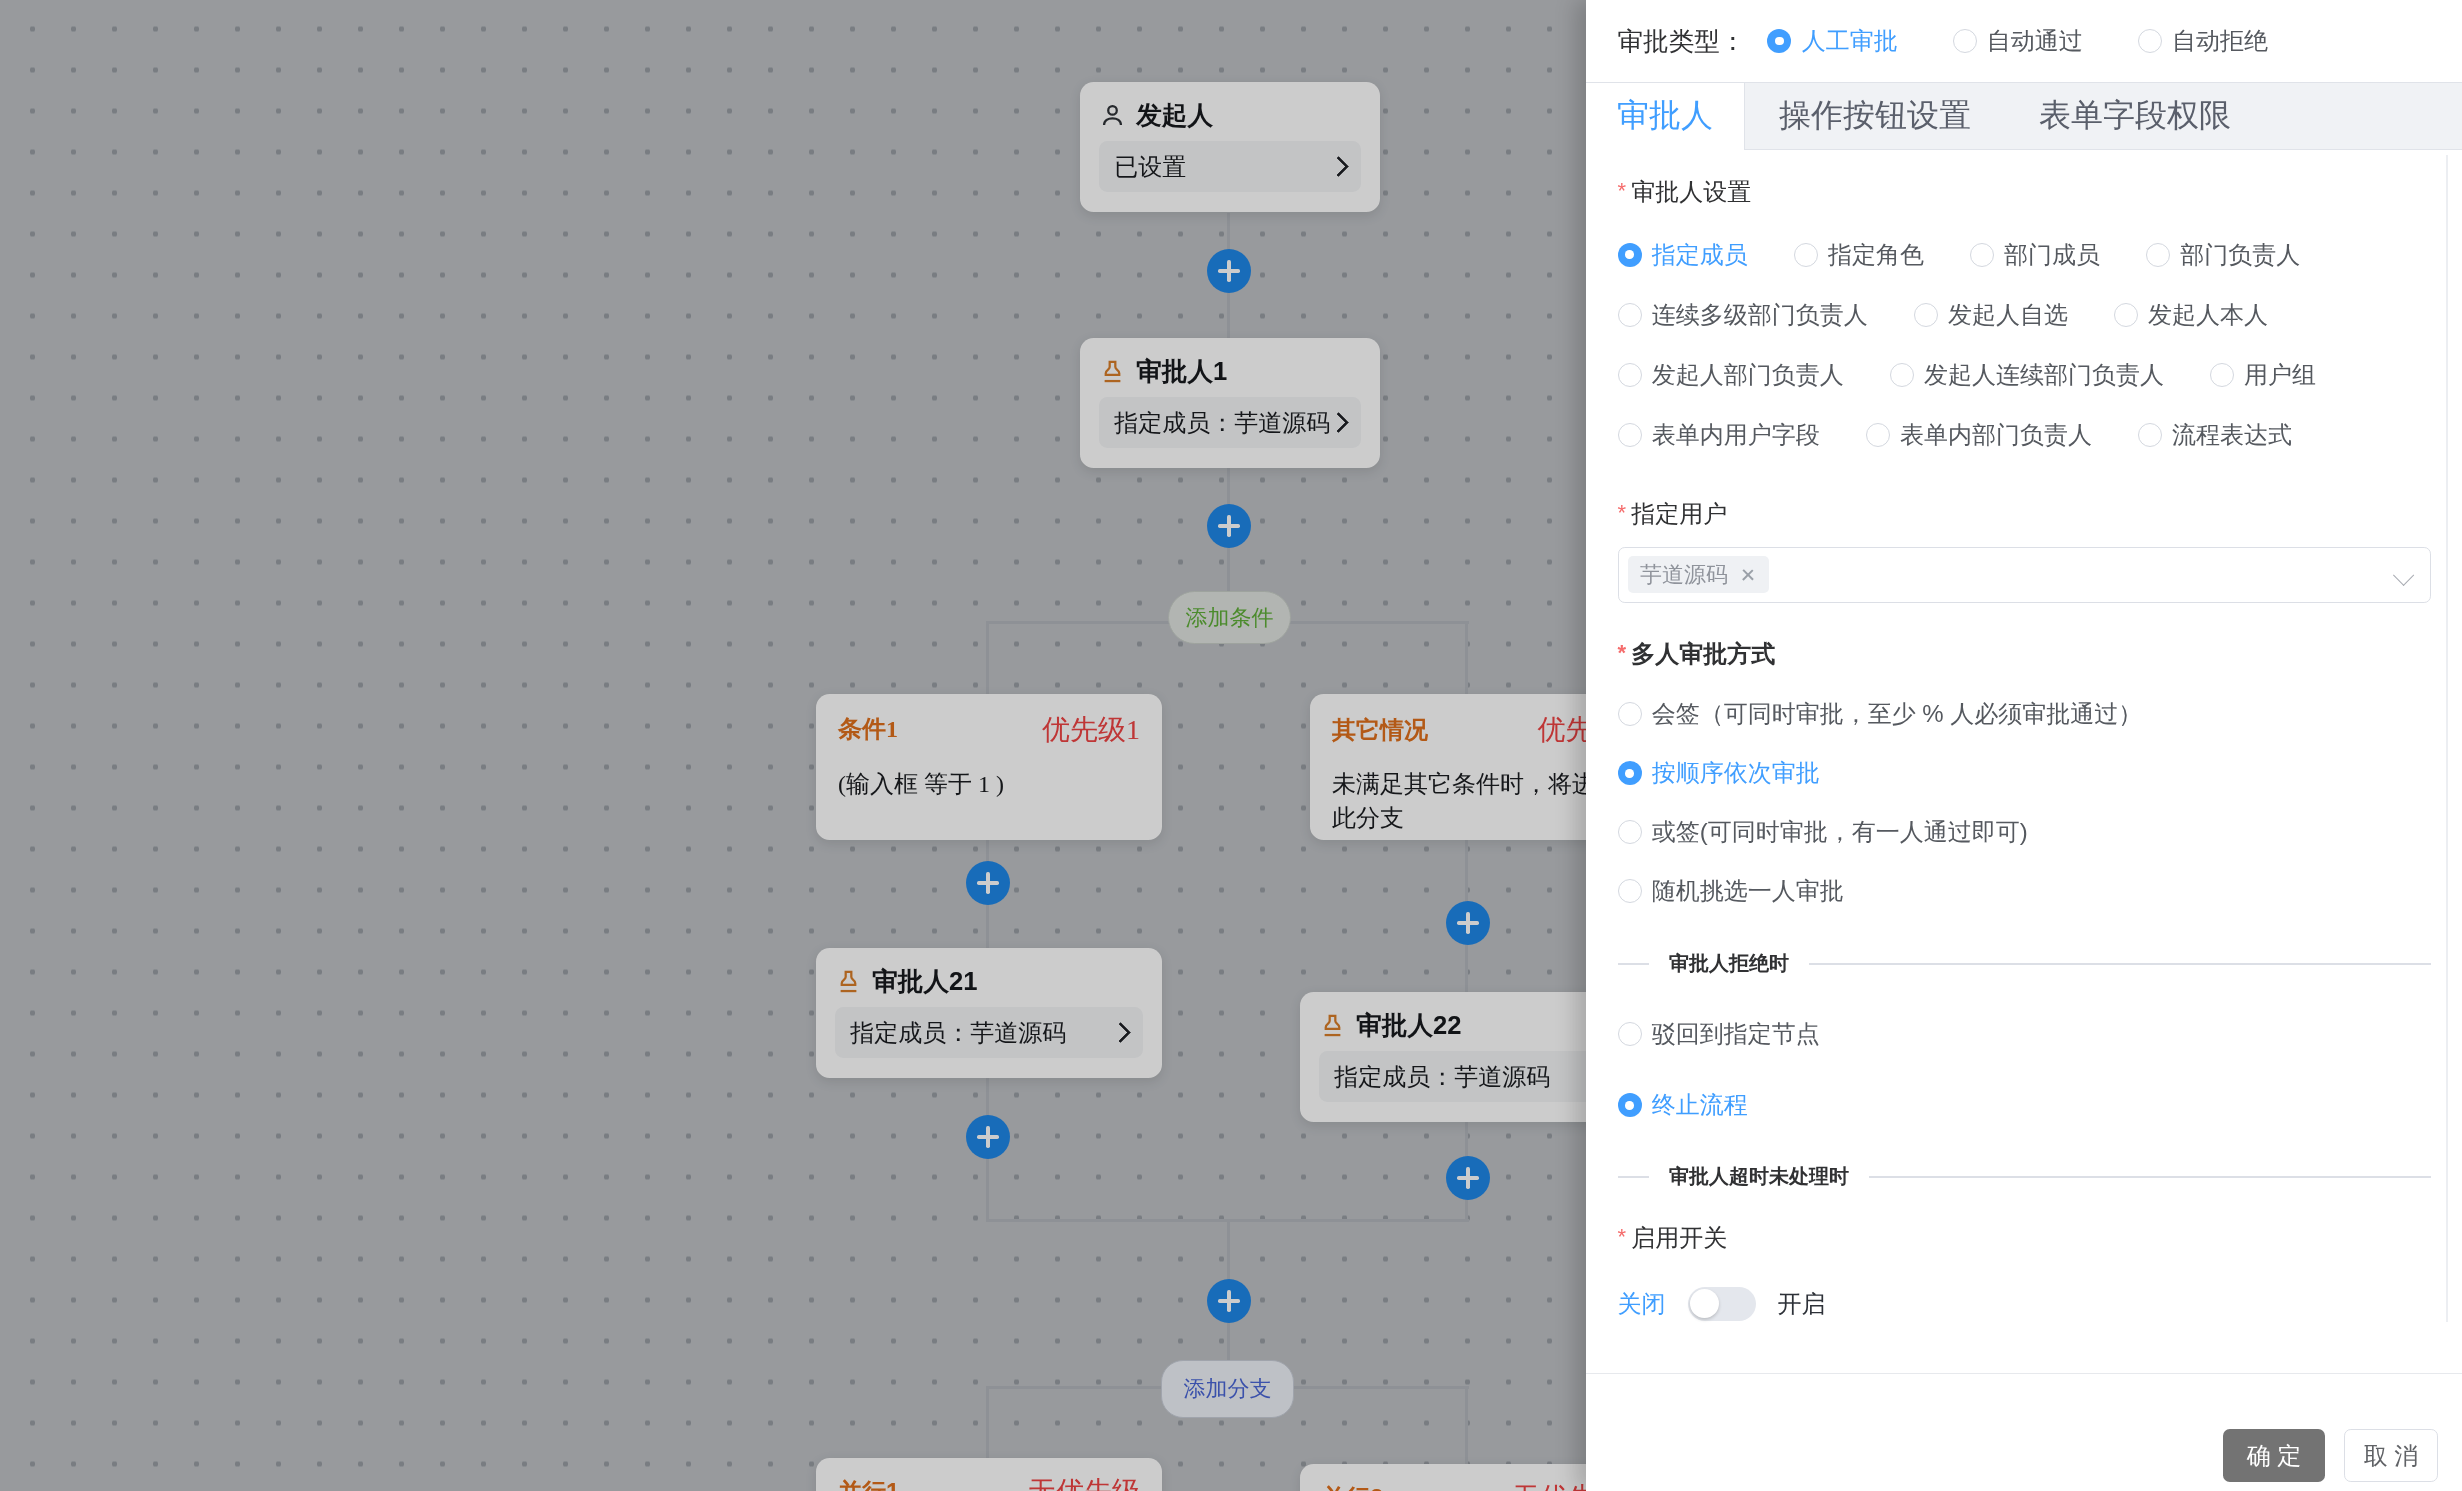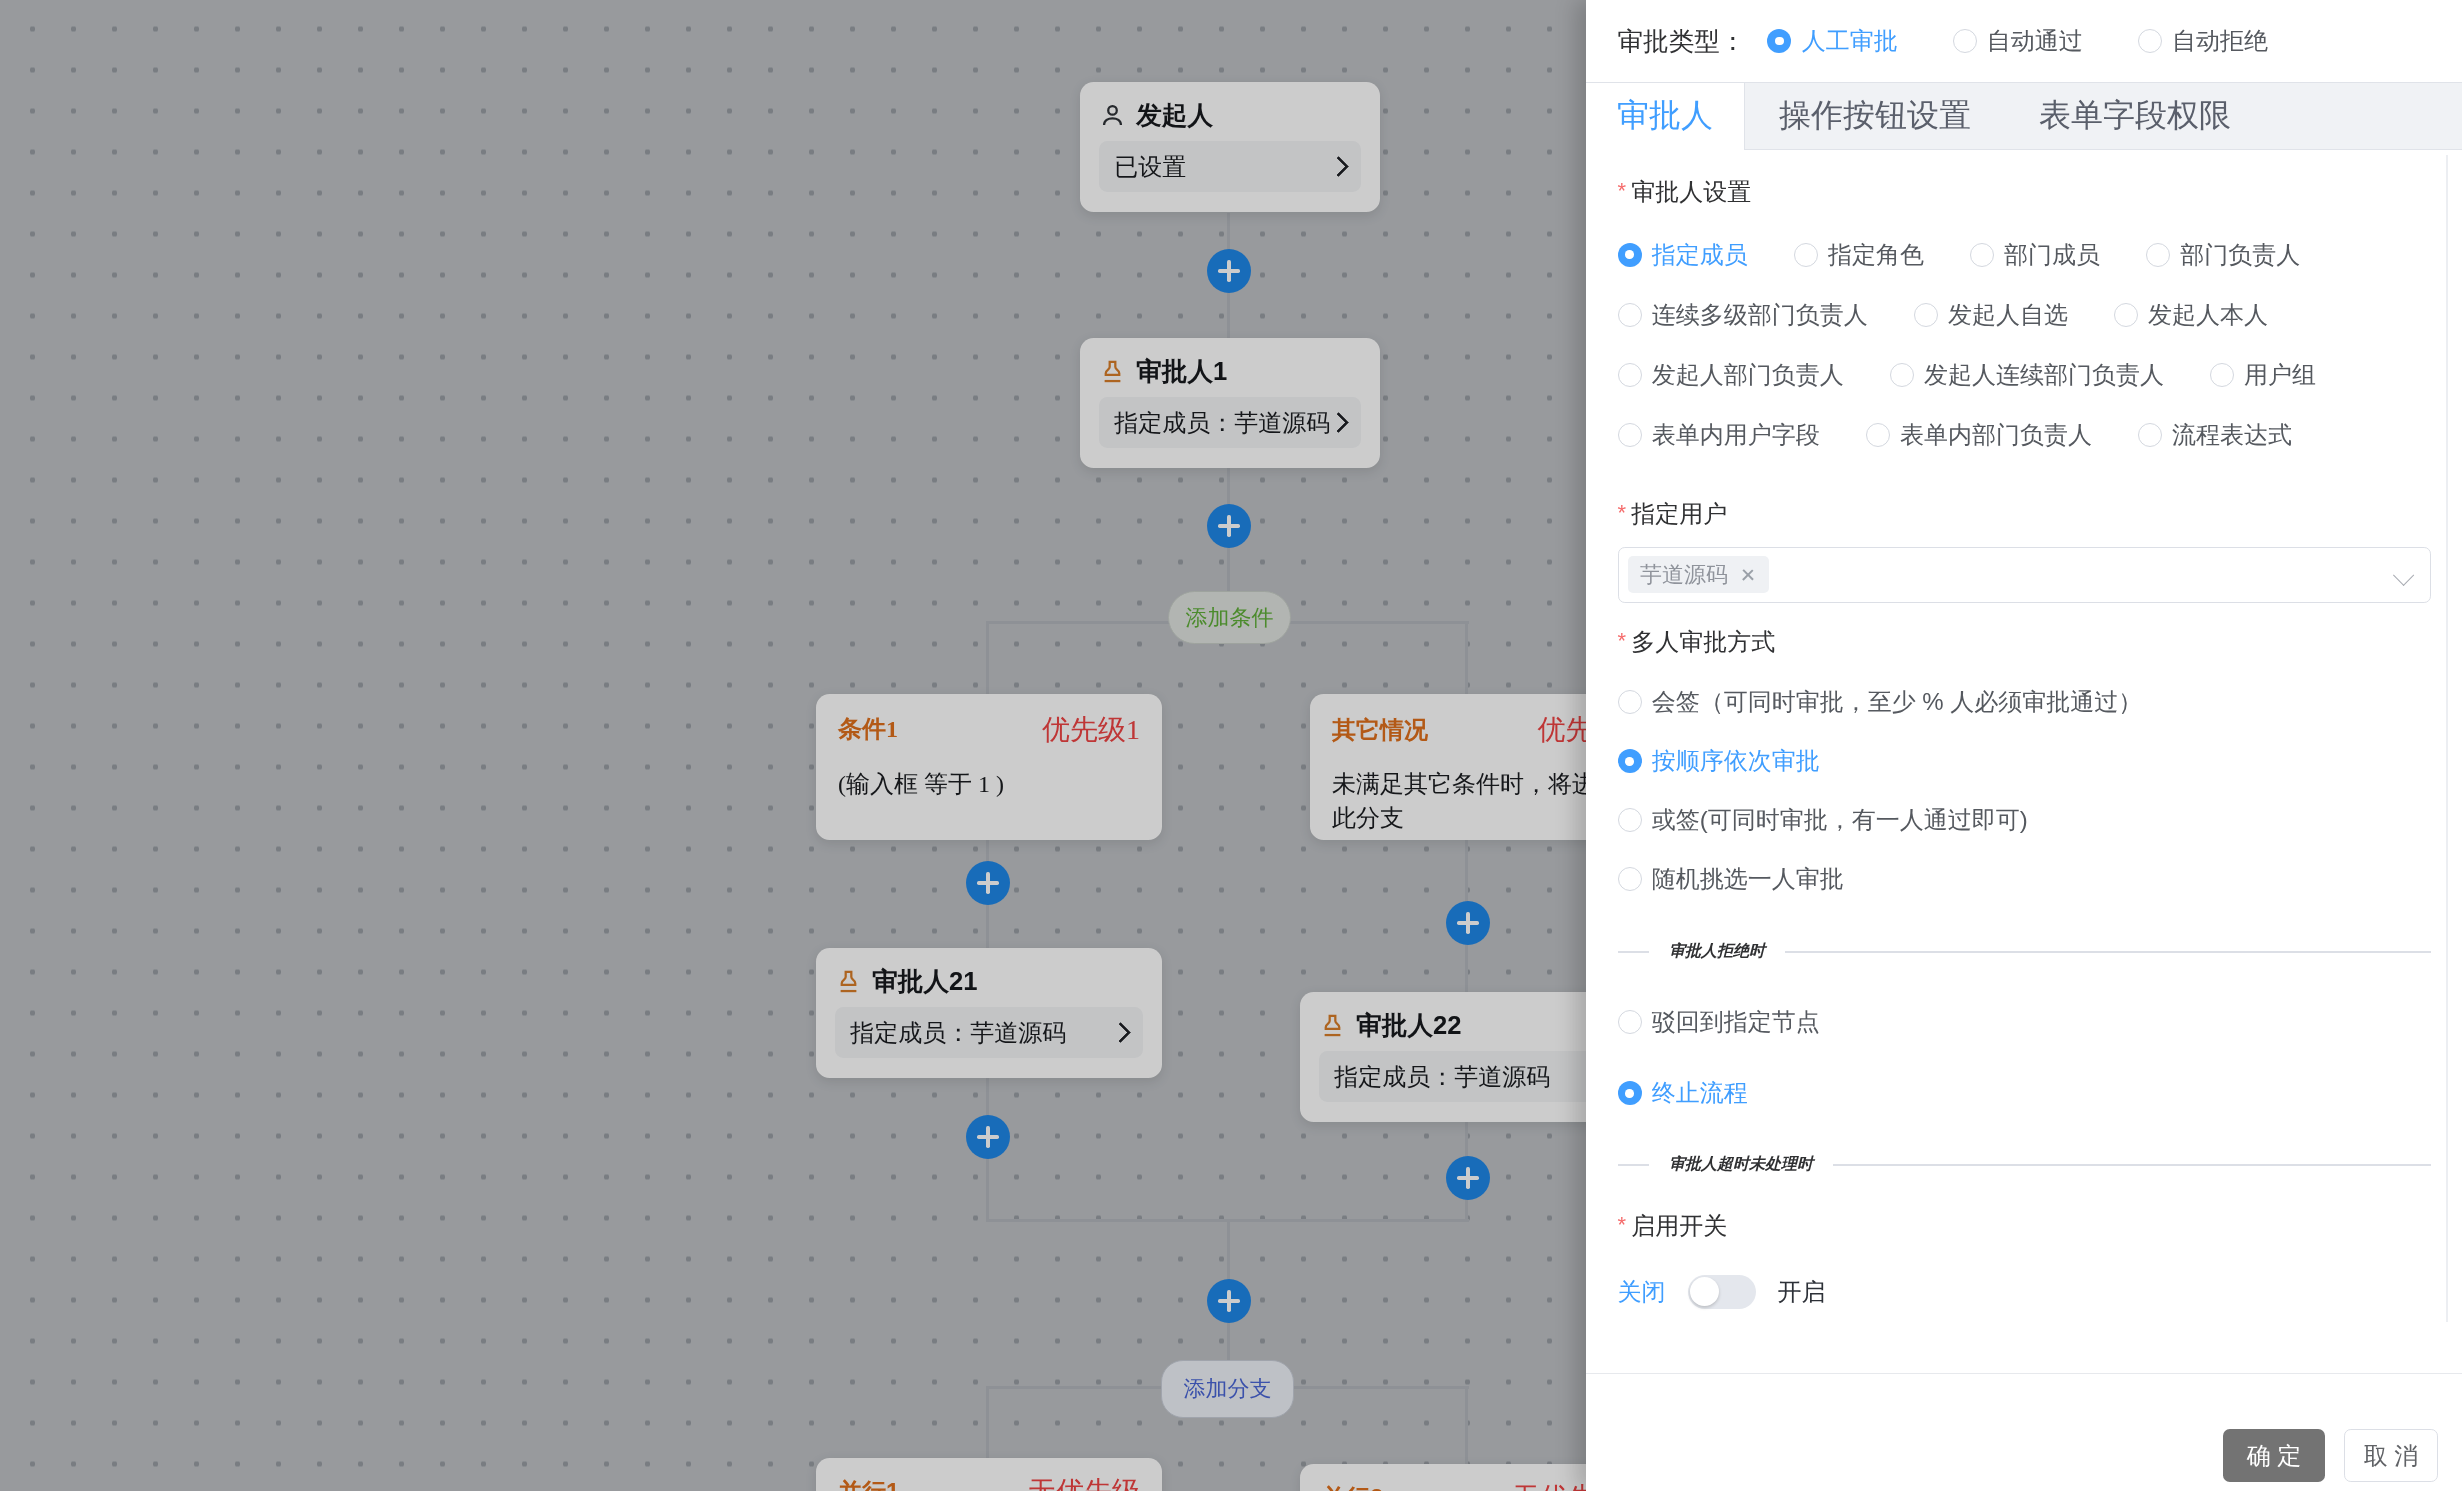--- a/index.html
+++ b/index.html
@@ -64,24 +64,24 @@
   .tagx{width:19px;height:19px;position:relative;cursor:pointer;}
   .tagx::before,.tagx::after{content:"";position:absolute;left:8.5px;top:2.6px;width:1.7px;height:13.6px;background:#9aa0a8;}
   .tagx::before{transform:rotate(45deg);}
   .tagx::after{transform:rotate(-45deg);}
   .chevdown{position:absolute;right:19px;top:20.4px;width:13.6px;height:13.6px;border-left:1.7px solid #a8abb2;
     border-bottom:1.7px solid #a8abb2;transform:rotate(-45deg);}
   .vradios{margin-top:32px;display:flex;flex-direction:column;gap:27px;}
   .vradios2{margin-top:41px;display:flex;flex-direction:column;gap:39px;}
   .divider{display:flex;align-items:center;height:27px;}
   .divider .dl{width:31px;height:1.7px;background:#dcdfe6;}
-  .divider .dt{margin:0 20.4px;font-size:16px;font-weight:bold;color:#303133;white-space:nowrap;font-style:italic;}
+  .divider .dt{margin:0 20.4px;font-size:20px;font-weight:bold;color:#303133;white-space:nowrap;}
   .divider .dr{flex:1;height:1.7px;background:#dcdfe6;}
   .d1{margin-top:43px;} .d2{margin-top:42px;}
-  .lbl2{margin-top:24px;} .lbl3{margin-top:33px;}
+  .lbl2{margin-top:36px;font-weight:bold;} .lbl3{margin-top:33px;}
   .switchrow{margin-top:34px;display:flex;align-items:center;gap:22px;height:37px;}
   .sw-off{font-size:24px;color:#409eff;}
   .sw-on{font-size:24px;color:#2d3138;}
   .switch{width:68px;height:34px;border-radius:17px;background:#e4e7ed;position:relative;cursor:pointer;}
   .switch::after{content:"";position:absolute;left:2.6px;top:2.6px;width:29px;height:29px;border-radius:50%;
     background:#fff;box-shadow:0 1.7px 3.4px rgba(0,0,0,.18);}
   .scrolltrack{position:absolute;right:13.6px;top:155px;width:2.6px;height:1167px;background:#eceef2;}
   .pfoot{position:absolute;left:0;right:0;top:1373px;bottom:0;border-top:1.7px solid #e7e9ed;
     display:flex;justify-content:flex-end;align-items:flex-start;gap:19px;padding:55px 24px 0 0;box-sizing:border-box;}
   .btn{height:53px;border-radius:6.8px;font-size:24px;display:flex;align-items:center;justify-content:center;

